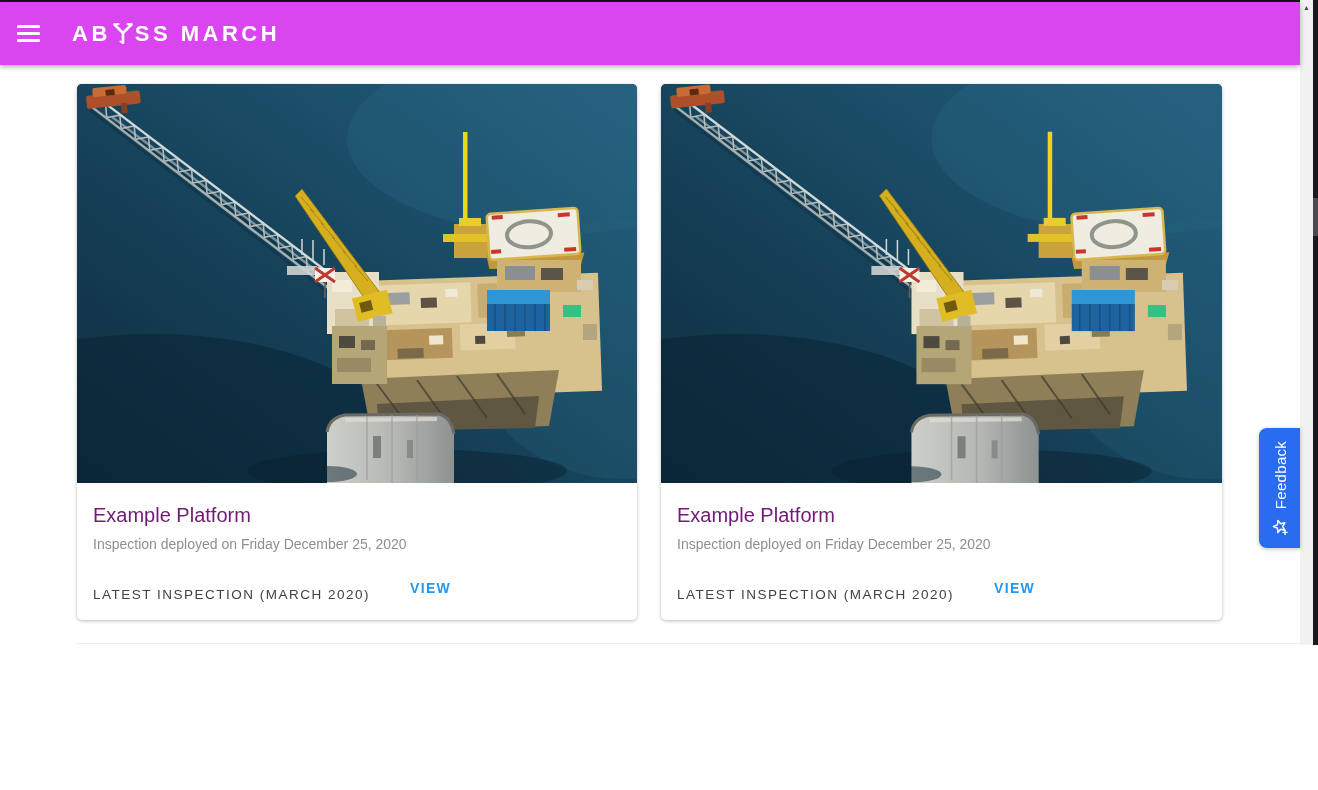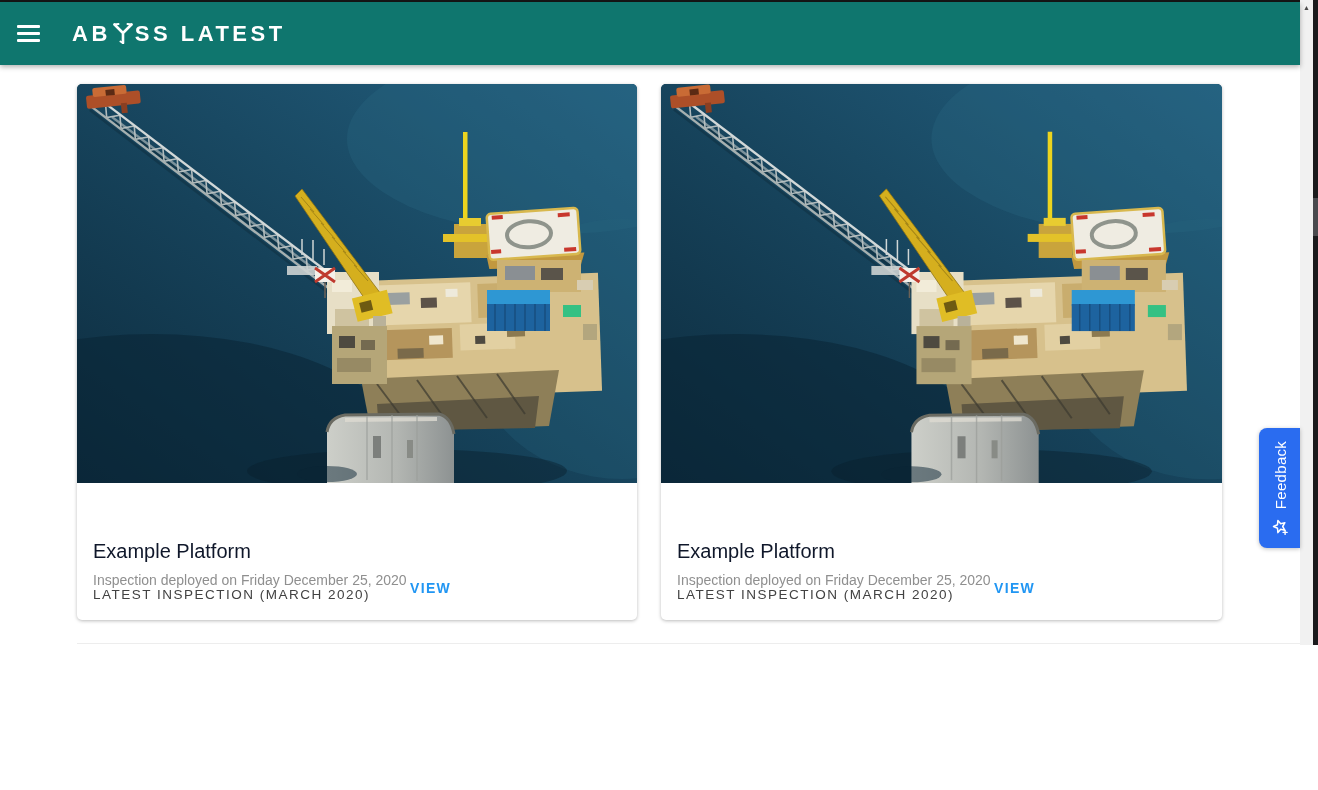--- a/index.html
+++ b/index.html
@@ -12,38 +12,38 @@
   
   .window-top-border{position:absolute;left:0;top:0;width:1300px;height:2px;background:#151515;}
   .right-dark-strip{position:absolute;left:1313px;top:0;width:5px;height:645px;background:#1b1b1d;}
   .right-dark-thumb{position:absolute;left:0;top:198px;width:5px;height:38px;background:#4a4a4e;}
   .scrollbar-track{position:absolute;left:1300px;top:0;width:13px;height:645px;background:#f1f1f1;}
   .scrollbar-up{position:absolute;left:0;top:0;width:13px;height:15px;display:flex;align-items:center;justify-content:center;
     color:#4a4a4a;font-size:7px;line-height:1;cursor:default;}
   .viewport-bottom-line{position:absolute;left:77px;top:643px;width:1223px;height:1px;background:#ededed;}
 
   
-  .appbar{position:absolute;left:0;top:2px;width:1300px;height:63px;background:#0f766e;
+  .appbar{position:absolute;left:0;top:2px;width:1300px;height:63px;background:#d946ef;
     box-shadow:0 2px 5px rgba(0,0,0,.30);display:flex;align-items:center;z-index:5;}
   .menu-btn{width:40px;height:40px;margin-left:8px;display:flex;flex-direction:column;justify-content:center;
     align-items:center;gap:4px;background:transparent;border:none;cursor:pointer;padding:0;}
   .menu-btn span{display:block;width:23px;height:3px;background:#ffffff;border-radius:1px;}
   .brand{margin-left:24px;color:#ffffff;font-size:22px;font-weight:700;letter-spacing:3.5px;
     display:flex;align-items:center;white-space:nowrap;}
   .brand .trident{margin:0 2px 2px 2px;}
 
   
   .card{position:absolute;top:84px;width:560px;height:536px;background:#ffffff;border-radius:5px;
     box-shadow:0 1px 3px rgba(0,0,0,.14),0 1px 4px rgba(0,0,0,.14);overflow:hidden;}
   .card.c1{left:77px;}
   .card.c2{left:661px;width:561px;}
   .card-media{width:100%;height:399px;display:block;overflow:hidden;background:#16425a;}
   .card-media svg{display:block;width:100%;height:100%;}
   .card-body{padding:20px 16px 0 16px;}
-  .card-title{font-size:20px;color:#0f172a;line-height:1.2;margin-top:36px;}
+  .card-title{font-size:20px;color:#701a75;line-height:1.2;}
   .card-subtitle{margin-top:9px;font-size:14px;color:#8f8f8f;}
   .card-footer{position:absolute;left:0;right:0;bottom:0;padding:0 16px 18px 16px;display:flex;align-items:flex-end;}
   .footer-label{font-size:13.5px;font-weight:500;color:#424242;letter-spacing:1.5px;}
   .view-link{margin-left:32px;font-size:14px;font-weight:700;color:#2196f3;letter-spacing:1.3px;
     background:none;border:none;cursor:pointer;padding:6px 8px;border-radius:3px;font-family:inherit;margin-top:28px;}
 
   
   .feedback-btn{position:absolute;left:1259px;top:428px;width:41px;height:120px;background:#2a6cf0;
     border:none;border-radius:8px 0 0 8px;cursor:pointer;padding:0;box-shadow:0 1px 4px rgba(0,0,0,.25);}
   .feedback-inner{position:absolute;left:50%;top:50%;width:120px;height:41px;
@@ -186,21 +186,21 @@
       <span></span>
         <span></span>
         <span></span>
     </button>
     <div class="brand" aria-label="ABYSS FABRIC">
       <span>AB</span>
       <svg class="trident" width="20" height="22" viewBox="0 0 20 22">
         <path d="M10,21 L10,11 M10,11 L1.5,2.5 M10,11 L18.5,2.5" fill="none" stroke="#ffffff" stroke-width="2.6" stroke-linecap="round"></path>
         <path d="M1.5,2.5 L5.5,2 M18.5,2.5 L14.5,2 M10,21 L7.5,19.5" fill="none" stroke="#ffffff" stroke-width="2" stroke-linecap="round"></path>
       </svg>
-      <span>SS LATEST</span>
+      <span>SS MARCH</span>
     </div>
   </header>
 
   <article class="card c1">
     <div class="card-media" role="img" aria-label="Aerial photo of an offshore oil platform in dark blue sea">
       <svg viewBox="0 0 560 399" preserveAspectRatio="xMidYMid slice">
           <use href="#rig"></use>
         </svg>
     </div>
     <div class="card-body">

